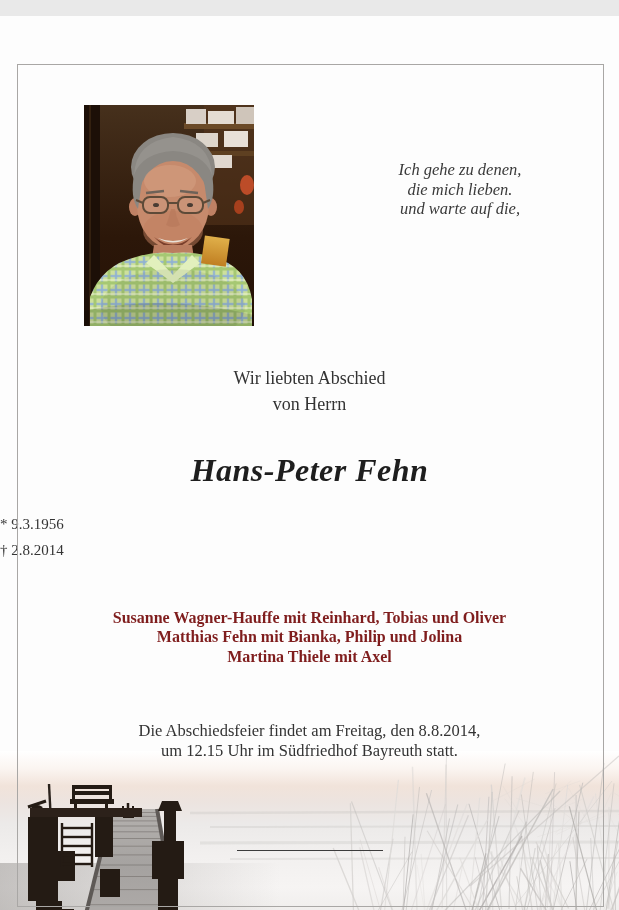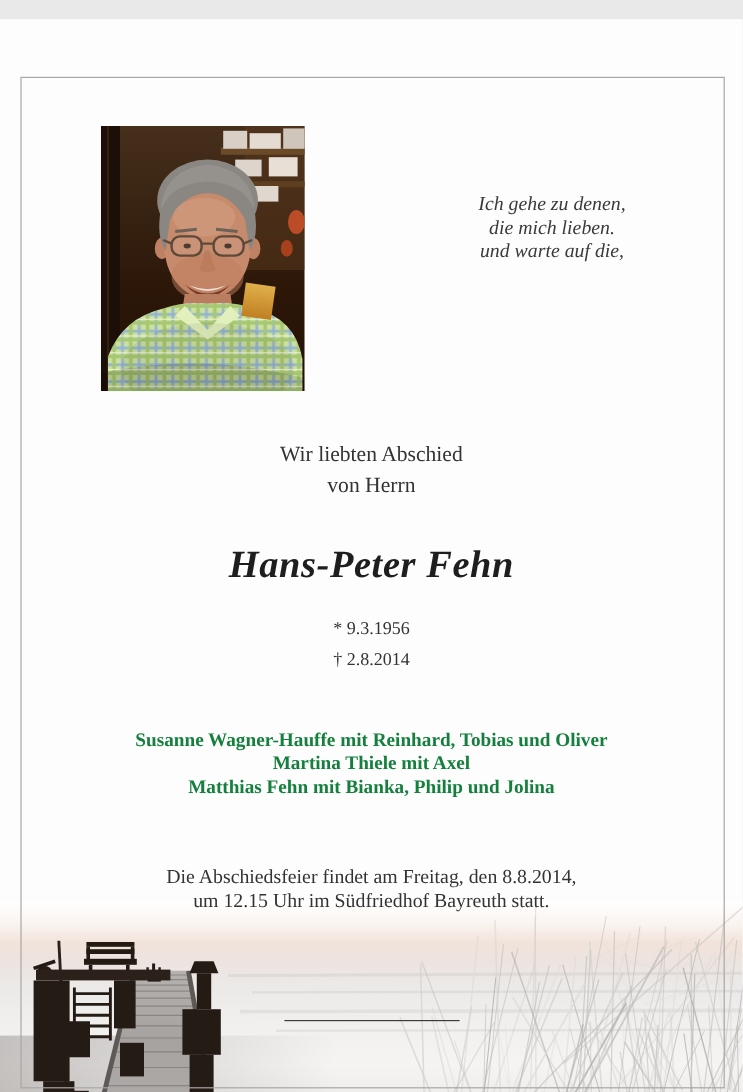--- a/index.html
+++ b/index.html
@@ -30,26 +30,26 @@
     position:absolute;left:0;top:349px;width:619px;z-index:4;
     text-align:center;font-size:18px;line-height:26px;color:#333;
   }
   .name{
     position:absolute;left:0;top:436px;width:619px;z-index:4;margin:0;
     text-align:center;font-size:32px;font-weight:bold;font-style:italic;
     letter-spacing:.5px;color:#1e1e1e;
   }
   .dates{
     position:absolute;left:0;top:499px;width:619px;z-index:4;
-    text-align:center;font-size:15px;color:#343434;
+    font-size:15px;color:#343434;
   }
   .dates div{height:26px;line-height:18px;}
   .family{
     position:absolute;left:0;top:592px;width:619px;z-index:4;
-    text-align:center;font-size:16px;font-weight:bold;line-height:19.3px;color:#15803d;
+    text-align:center;font-size:16px;font-weight:bold;line-height:19.3px;color:#7f1d1d;
   }
   .ceremony{
     position:absolute;left:0;top:705px;width:619px;z-index:4;
     text-align:center;font-size:16.5px;line-height:20px;color:#333;
   }
   .signature{
     position:absolute;left:0;top:834px;width:619px;z-index:4;text-align:center;
   }
   .signature .sig-line{
     width:146px;height:1px;background:#3c3c3c;margin:0 auto 3px auto;
@@ -378,22 +378,22 @@
 
   <h1 class="name">Hans-Peter Fehn</h1>
 
   <div class="dates">
     <div>* 9.3.1956</div>
     <div>† 2.8.2014</div>
   </div>
 
   <div class="family">
     <div>Susanne Wagner-Hauffe mit Reinhard, Tobias und Oliver</div>
+    <div>Matthias Fehn mit Bianka, Philip und Jolina</div>
     <div>Martina Thiele mit Axel</div>
-    <div>Matthias Fehn mit Bianka, Philip und Jolina</div>
   </div>
 
   <div class="ceremony">
     <div>Die Abschiedsfeier findet am Freitag, den 8.8.2014,</div>
     <div>um 12.15 Uhr im Südfriedhof Bayreuth statt.</div>
   </div>
 
   <div class="signature">
     <div class="sig-line"></div>
   </div>

